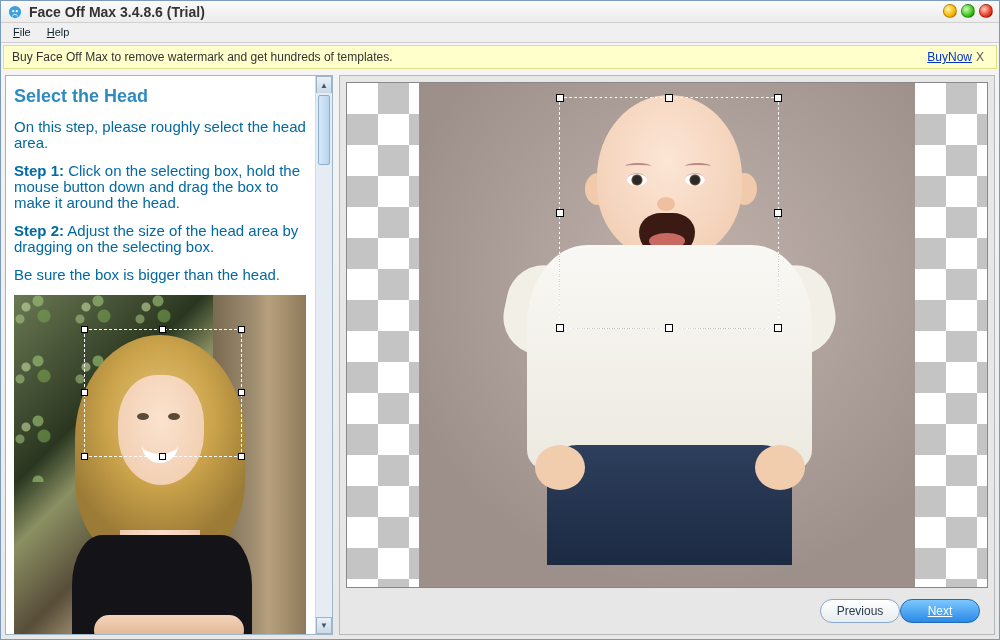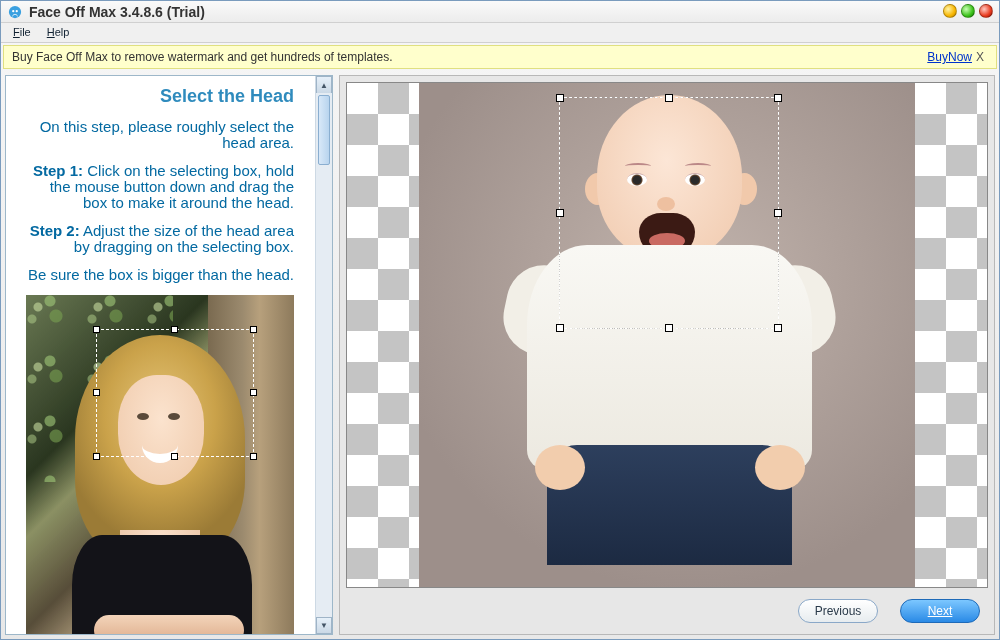--- a/index.html
+++ b/index.html
@@ -17,21 +17,21 @@
   .menubar{height:20px;background:#f0f0f0;display:flex;align-items:stretch;padding:0 4px;border-bottom:1px solid #d0d0d0;}
   .menubar .menu-item{padding:3px 8px;color:#123;cursor:default;}
   .menubar .menu-item u{text-decoration:underline;}
   .tip-bar{background:#ffffcc;border:1px solid #e0e080;margin:2px;padding:4px 8px;display:flex;align-items:center;font-size:12px;color:#333;position:relative;}
   .tip-bar .spacer{flex:1;}
   .tip-bar a{color:#0033cc;text-decoration:underline;}
   .tip-close{font-family:Arial;font-size:12px;color:#555;cursor:default;padding:0 4px;}
   .content{flex:1;display:flex;padding:4px;gap:6px;min-height:0;}
   .left-panel{width:328px;background:#fff;border:1px solid #9db7c9;position:relative;display:flex;flex-direction:column;}
   .left-scroll{flex:1;overflow:hidden;position:relative;}
-  .left-inner{position:absolute;left:0;top:0;right:18px;bottom:0;padding:10px 20px;overflow:hidden;text-align:right;}
+  .left-inner{position:absolute;left:0;top:0;right:18px;bottom:0;padding:10px 8px;overflow:hidden;}
   .left-panel .vscroll{position:absolute;right:0;top:0;bottom:0;width:17px;background:#e5ecf3;border-left:1px solid #cdd9e4;}
   .sbtn{height:17px;background:linear-gradient(to bottom,#e6f0f9,#cbd9e6);border:1px solid #9fb4c7;display:flex;align-items:center;justify-content:center;font-size:8px;color:#456;}
   .sbtn.up{border-bottom:none;}
   .sbtn.down{position:absolute;bottom:0;left:0;right:0;}
   .sthumb{position:absolute;left:2px;right:2px;top:19px;height:70px;background:linear-gradient(to right,#d8e8f8,#b8d4ee);border:1px solid #8aaed0;border-radius:2px;}
   .head-title{color:#2f8bbd;font-size:18px;font-weight:bold;margin-bottom:12px;}
   .instr{color:#0369a1;font-size:15px;line-height:16px;margin-bottom:12px;}
   .instr b{font-weight:bold;}
   .example-img{width:100%;height:340px;position:relative;background:#777;overflow:hidden;}
   .example-bg{position:absolute;inset:0;background:linear-gradient(135deg,#6a7a52 0%,#2d3a22 30%,#8a9060 40%,#5a4f3a 55%,#cbb58f 70%,#6f5a42 100%);filter:contrast(1.05) saturate(.9);}
@@ -76,21 +76,21 @@
   .baby .mouth::after{content:"";position:absolute;left:10px;bottom:8px;width:36px;height:16px;background:#c96a62;border-radius:50%;}
   .baby .torso{position:absolute;left:40px;top:160px;width:285px;height:225px;background:linear-gradient(to bottom,#f9f8f4,#ece9e0);border-radius:60px 60px 20px 20px/80px 80px 20px 20px;}
   .baby .sleeve{position:absolute;width:75px;height:90px;background:#f2efe7;border-radius:40px;top:180px;}
   .baby .sleeve.l{left:18px;transform:rotate(12deg);} .baby .sleeve.r{left:272px;transform:rotate(-12deg);}
   .baby .hand{position:absolute;width:50px;height:45px;background:#f2cdad;border-radius:50%;top:360px;}
   .baby .hand.l{left:48px;} .baby .hand.r{left:268px;}
   .baby .jeans{position:absolute;left:60px;top:360px;width:245px;height:120px;background:linear-gradient(to bottom,#2d3f5d,#1c2a42);border-radius:30px 30px 0 0;}
   .sel-main{position:absolute;border:1px dashed #000;}
   .sel-main::before{content:"";position:absolute;inset:-1px;border:1px dashed #fff;pointer-events:none;}
   .sel-main .h{position:absolute;width:8px;height:8px;background:#fff;border:1px solid #000;}
-  .btn-row{height:46px;display:flex;align-items:center;justify-content:flex-end;padding:0 14px;gap:22px;}
+  .btn-row{height:46px;display:flex;align-items:center;justify-content:flex-end;padding:0 14px;gap:0;}
   .btn{min-width:80px;height:24px;border-radius:12px;border:1px solid #8aa8c8;display:flex;align-items:center;justify-content:center;font-size:12px;cursor:default;}
   .btn.prev{background:linear-gradient(to bottom,#ffffff,#e7ecef);color:#2a3a4a;}
   .btn.next{background:linear-gradient(to bottom,#7cc7ff,#2a8ae6);color:#fff;border-color:#1e6ab8;text-decoration:underline;}
   .btn.next span{color:#fff;}
 </style>
 </head>
 <body>
 
 <div class="window">
 

